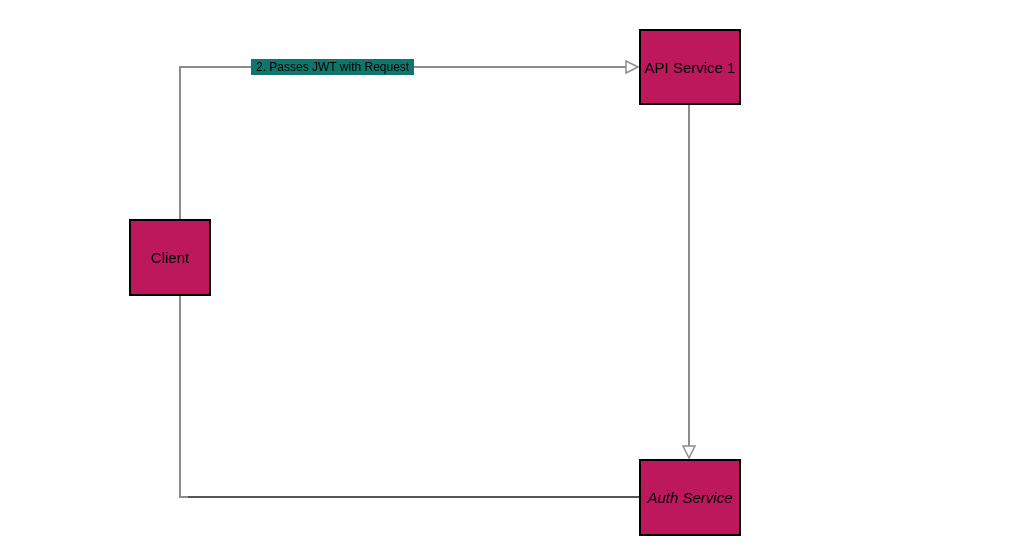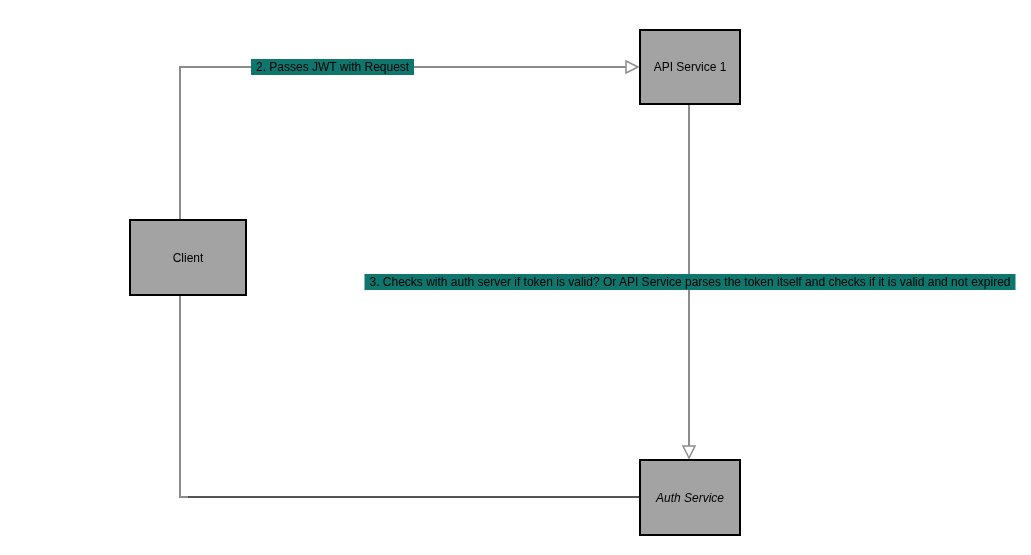--- a/index.html
+++ b/index.html
@@ -18,30 +18,30 @@
   .edges-svg {
     position: absolute;
     left: 0;
     top: 0;
     width: 1031px;
     height: 555px;
   }
   .node {
     position: absolute;
     box-sizing: border-box;
-    background: #a3a3a3;
+    background: #be185d;
     border: 2px solid #000000;
     display: flex;
     align-items: center;
     justify-content: center;
-    font-size: 12px;
+    font-size: 15px;
     color: #000000;
     white-space: nowrap;
   }
-  .node-client   { left: 129px; top: 219px; width: 118px; height: 77px; }
+  .node-client   { left: 129px; top: 219px; width: 82px; height: 77px; }
   .node-api      { left: 639px; top: 29px;  width: 102px; height: 76px; }
   .node-auth     { left: 639px; top: 459px; width: 102px; height: 77px; font-style: italic; }
   .edge-label {
     position: absolute;
     background: #0f766e;
     font-size: 12px;
     color: #000000;
     white-space: nowrap;
     padding: 1px 5px;
     line-height: 14px;
@@ -74,16 +74,15 @@
   <div class="node node-api">
     <span>API Service 1</span>
   </div>
 
   <div class="node node-auth">
     <span>Auth Service</span>
   </div>
 
   <div class="edge-label edge-label-2">2. Passes JWT with Request</div>
 
-  <div class="edge-label edge-label-3">3. Checks with auth server if token is valid? Or API Service parses the token itself and checks if it is valid and not expired</div>
 
 
 </div>
 
 </body></html>

